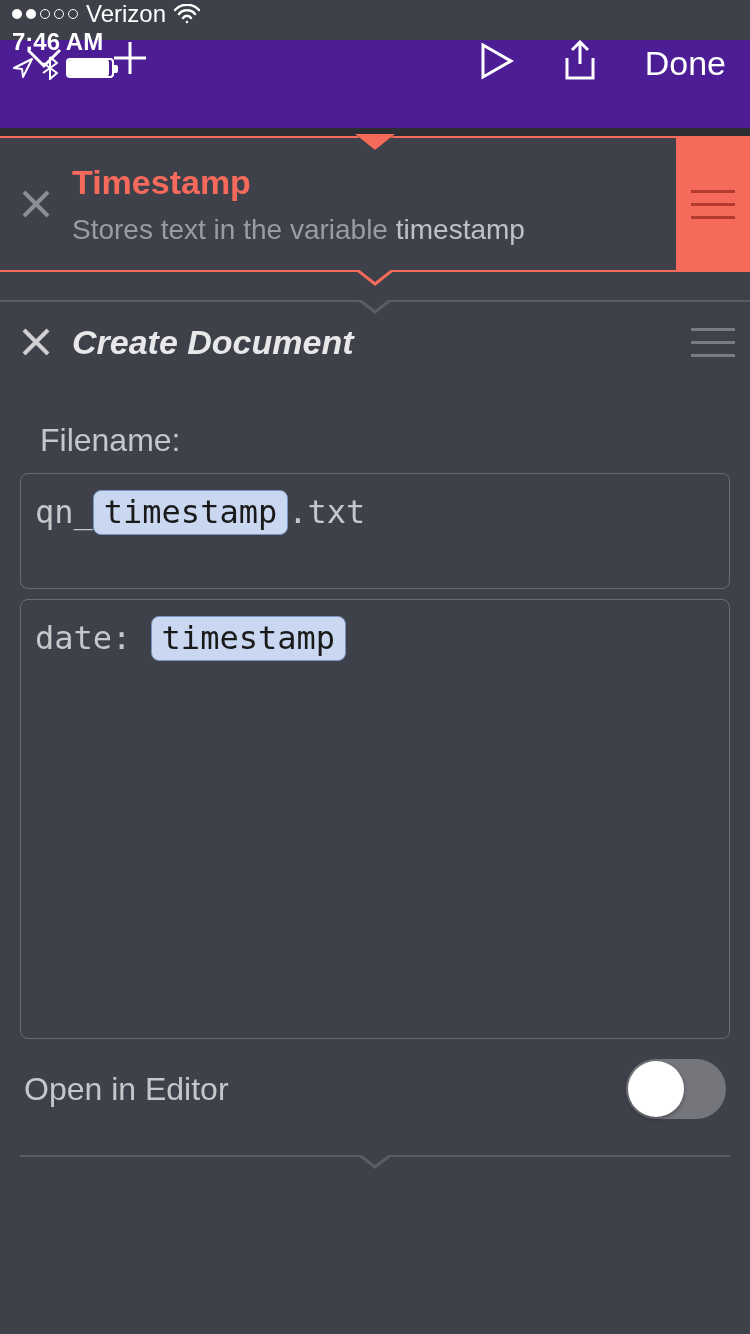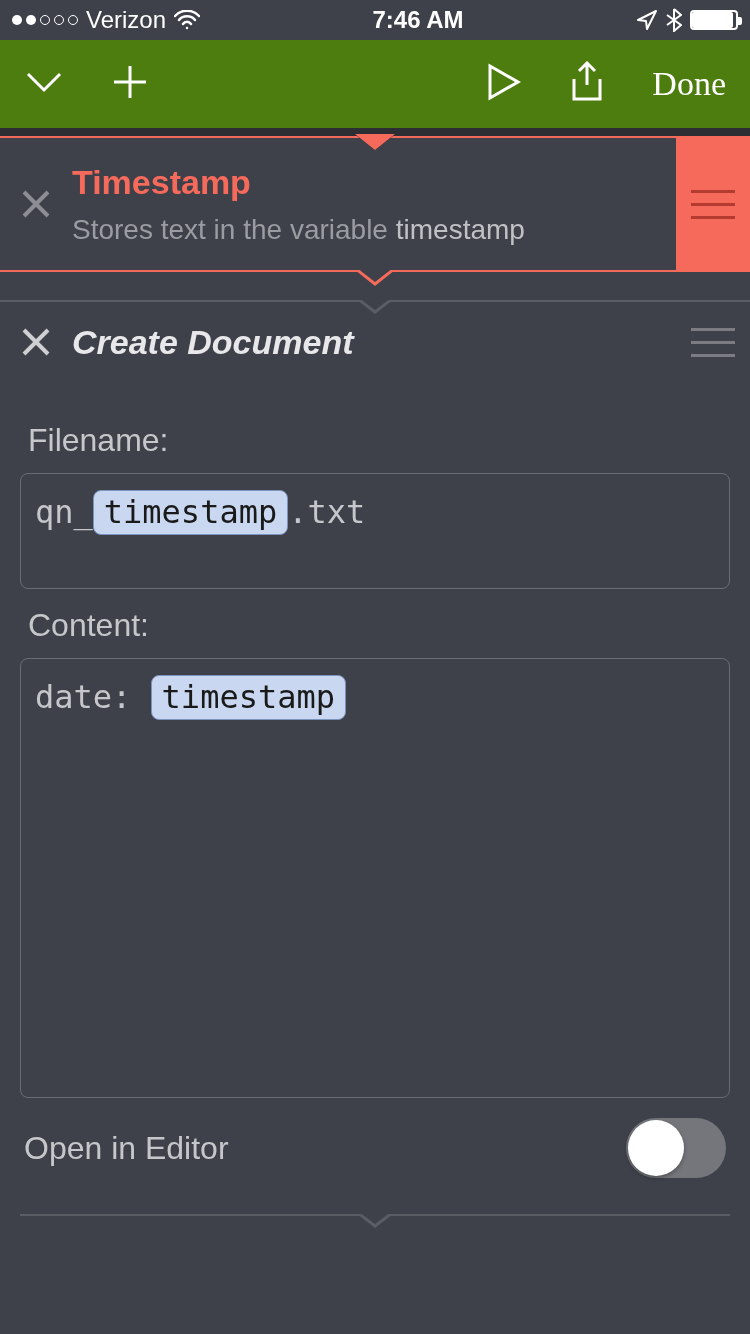--- a/index.html
+++ b/index.html
@@ -9,49 +9,48 @@
       background: #3e4149;
       font-family: -apple-system, 'Helvetica Neue', sans-serif;
       overflow: hidden;
       color: #d0d0d0;
     }
 
     
     .status-bar {
       height: 40px;
       display: flex;
-      align-items: center;
       justify-content: space-between;
       padding: 0 12px;
       color: #ffffff;
       font-size: 24px;
+      flex-direction: column;
     }
     .status-left, .status-right { display: flex; align-items: center; gap: 8px; }
     .status-center { font-weight: 600; }
     .signal-dots { display: flex; gap: 4px; }
     .signal-dot { width: 10px; height: 10px; border-radius: 50%; }
     .filled { background: #fff; }
     .hollow { border: 1.5px solid #fff; }
     .battery {
       width: 48px; height: 20px; border: 2px solid #fff; border-radius: 4px; position: relative;
     }
     .battery::after {
       content: ''; position: absolute; right: -6px; top: 5px; width: 4px; height: 8px; background: #fff; border-radius: 0 2px 2px 0;
     }
     .battery-fill { background: #fff; height: 100%; width: 94%; border-radius: 2px; }
 
     
     .toolbar {
       height: 88px;
       display: flex;
-      align-items: center;
+      align-items: flex-start;
       justify-content: space-between;
       padding: 0 24px;
-      background: #4d7c0f;
-      font-family: Liberation Serif, serif;
+      background: #4c1d95;
     }
     .toolbar-left, .toolbar-right { display: flex; align-items: center; gap: 48px; }
     .toolbar svg { stroke: #fff; fill: none; stroke-width: 3; }
     .toolbar-btn { color: #fff; font-size: 34px; font-weight: 400; }
 
     .divider-dark { height: 8px; background: #2c2e34; }
 
     
     .step-card {
       position: relative;
@@ -125,21 +124,21 @@
       content:''; position:absolute; top:-16px; left:-16px;
       border-left: 16px solid transparent;
       border-right: 16px solid transparent;
       border-top: 12px solid #3e4149;
     }
 
     .gap-band { height: 28px; background: #3e4149; }
 
     
     .params { padding: 22px 20px; }
-    .param-label { font-size: 32px; color: #c6c7cb; margin: 18px 8px 14px; }
+    .param-label { font-size: 32px; color: #c6c7cb; margin: 18px 20px 14px; }
     .param-field {
       border: 1px solid #6a6c72; border-radius: 8px; padding: 16px 14px;
       font-family: ui-monospace, 'Menlo', monospace; font-size: 32px; color: #c6c7cb;
       min-height: 116px;
       margin-top: 10px;
     }
     .param-field.tall { min-height: 440px; }
     .token {
       display: inline-block; background: #c9d8f0; color: #1a1a1a;
       border: 1px solid #7a93bf; border-radius: 8px; padding: 0 10px;
@@ -266,21 +265,20 @@
     <div class="handle-line"></div>
   </div>
 </div>
 
 <div class="params">
   <div class="param-label">Filename:</div>
   <div class="param-field">
     <span>qn_</span><span class="token">timestamp</span><span>.txt</span>
   </div>
 
-  <div class="param-label">Content:</div>
   <div class="param-field tall">
     <div class="content-block">
       <span>date: </span><span class="token">timestamp</span>
     </div>
     <div class="content-gap"></div>
   </div>
 
   <div class="toggle-row">
     <span>Open in Editor</span>
     <div class="toggle">

